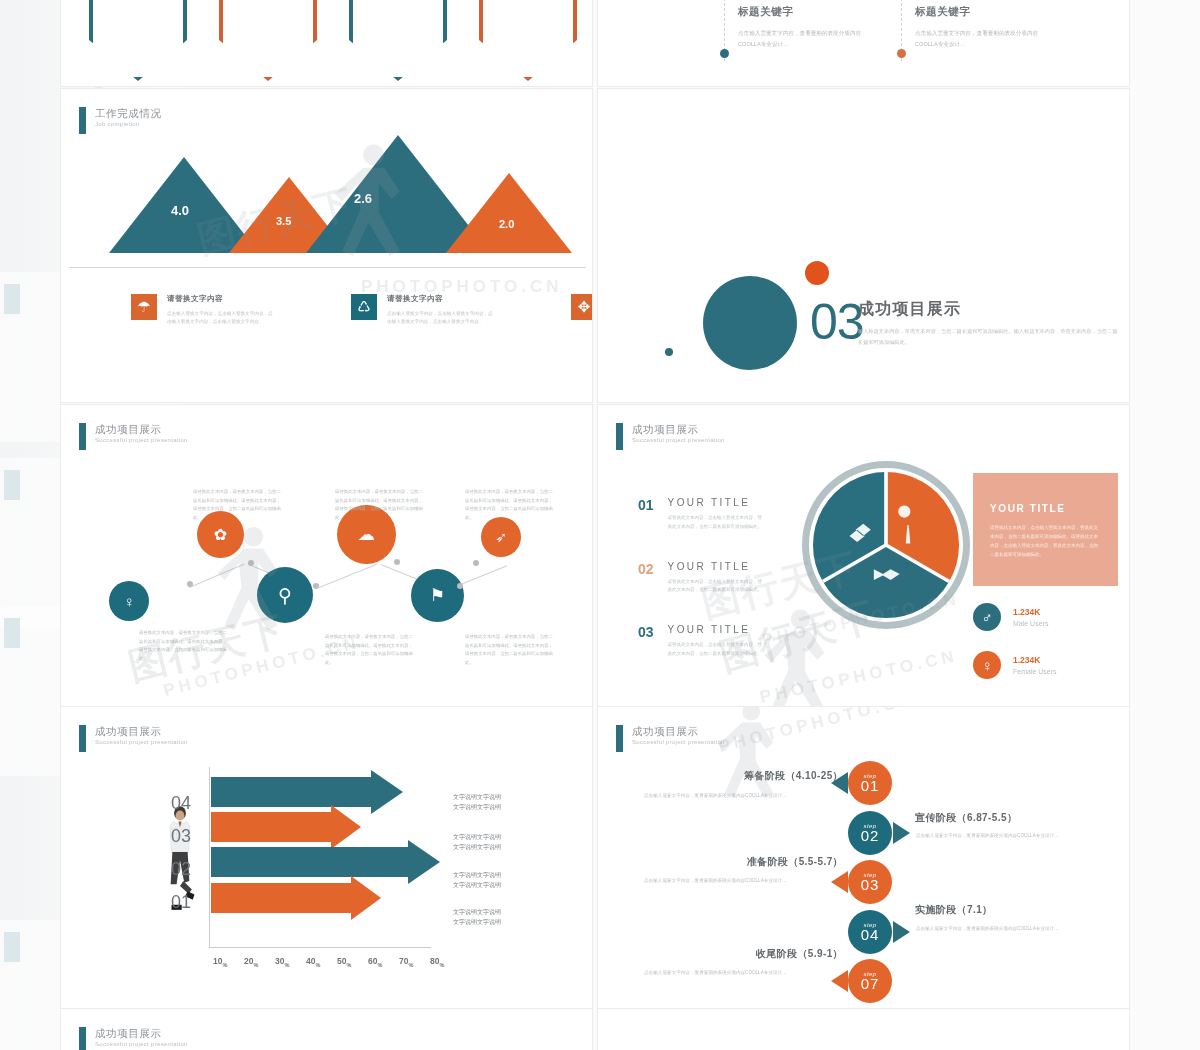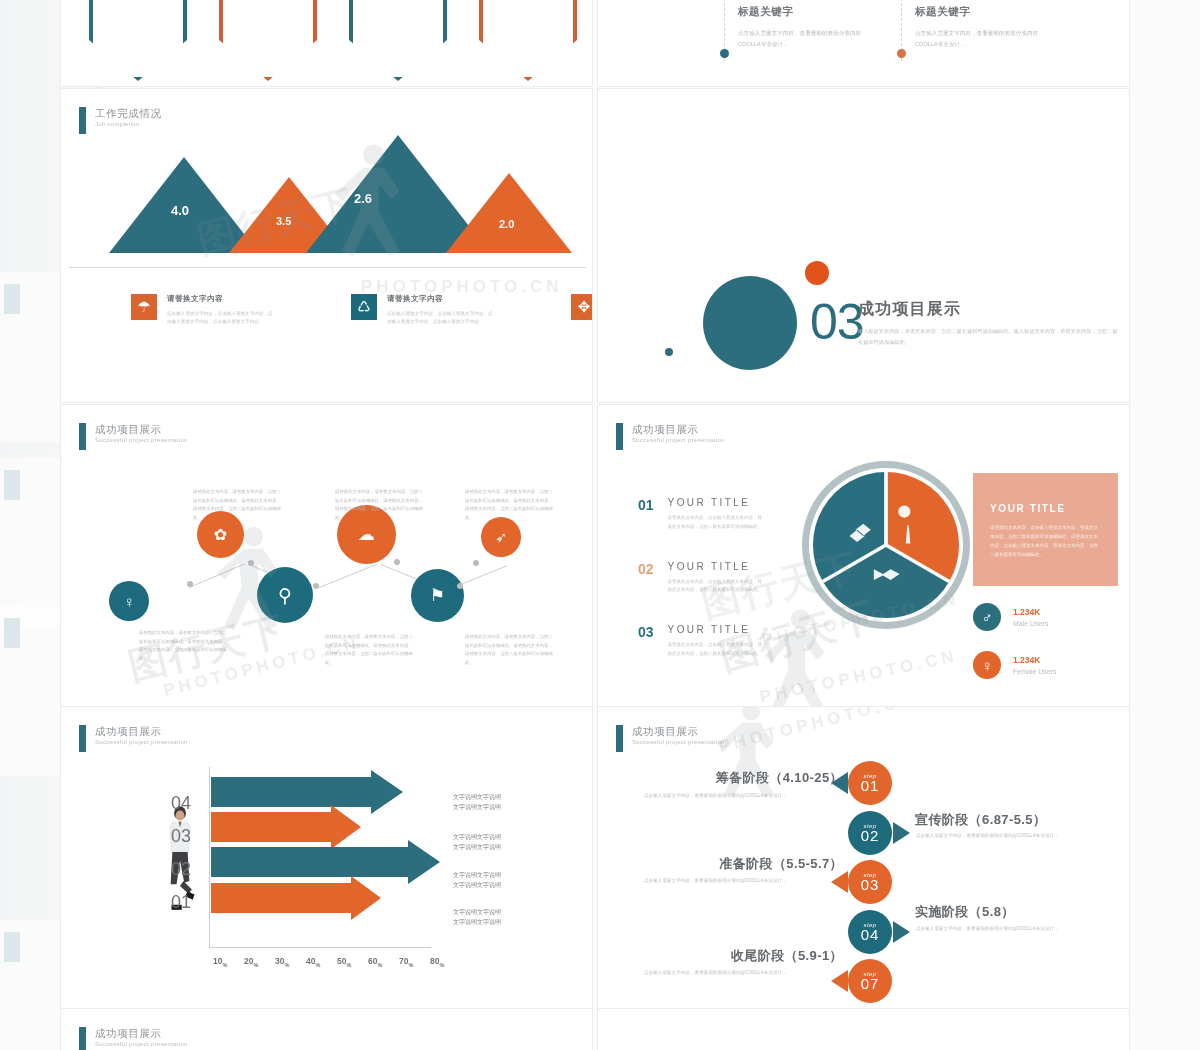--- a/index.html
+++ b/index.html
@@ -133,21 +133,21 @@
   .ar-tick { position:absolute; font-size:8.5px; color:#6f7478; font-weight:600;}
   .ar-tick sub { font-size:5.5px; }
   .man { position:absolute; left:102px; top:92px; width:34px; height:118px;}
 
   
   .stp { position:absolute; width:44px; height:44px; border-radius:50%; color:#fff;
          display:flex; flex-direction:column; align-items:center; justify-content:center;}
   .stp .w { font-size:6px; letter-spacing:.4px; font-style:italic; opacity:.95; margin-bottom:-2px;}
   .stp .n { font-size:15px; font-weight:300; letter-spacing:1px;}
   .stp-tri { position:absolute; width:0;height:0;border-style:solid;border-top-color:transparent;border-bottom-color:transparent;}
-  .stp-tt { position:absolute; font-size:13px; font-weight:bold; color:#63686c; letter-spacing:.4px;}
+  .stp-tt { position:absolute; font-size:10px; font-weight:bold; color:#63686c; letter-spacing:.4px;}
   .stp-dd { position:absolute; font-size:4.6px; color:#b5b9bc; line-height:2; width:178px;}
 
   
   .wm { position:absolute; pointer-events:none; opacity:.16; color:#8d9296; font-weight:bold; }
   .wm-text { font-size:17px; letter-spacing:4px; }
   .wm-cn { font-size:38px; letter-spacing:2px; }
   .wm-fig { opacity:.17; }
 </style>
 </head>
 <body>
@@ -501,21 +501,21 @@
       </div>
       <div class="stp-tri" style="left:233px;top:164px;border-width:11px 17px 11px 0;border-right-color:#e2652c"></div>
       <div class="stp-tt" style="left:40px;top:148px;width:205px;text-align:right">准备阶段（5.5-5.7）</div>
       <div class="stp-dd" style="left:46px;top:169px">点击输入需要文字内容，查看要期的表现分项内容COOLLA专业设计…</div>
 
       <div class="stp" style="left:250px;top:203px;background:#1d6b7c">
         <div class="w">step</div>
         <div class="n">04</div>
       </div>
       <div class="stp-tri" style="left:295px;top:214px;border-width:11px 0 11px 17px;border-left-color:#2d6e7e"></div>
-      <div class="stp-tt" style="left:317px;top:196px">实施阶段（5.8）</div>
+      <div class="stp-tt" style="left:317px;top:196px">实施阶段（7.1）</div>
       <div class="stp-dd" style="left:318px;top:217px">点击输入需要文字内容，查看要期的表现分项内容COOLLA专业设计…</div>
 
       <div class="stp" style="left:250px;top:252px;background:#e2652c">
         <div class="w">step</div>
         <div class="n">07</div>
       </div>
       <div class="stp-tri" style="left:233px;top:263px;border-width:11px 17px 11px 0;border-right-color:#e2652c"></div>
       <div class="stp-tt" style="left:40px;top:240px;width:205px;text-align:right">收尾阶段（5.9-1）</div>
       <div class="stp-dd" style="left:46px;top:261px">点击输入需要文字内容，查看要期的表现分项内容COOLLA专业设计…</div>
 

